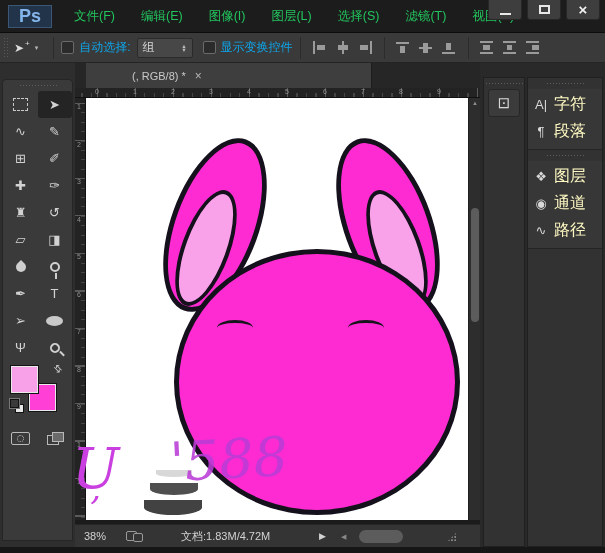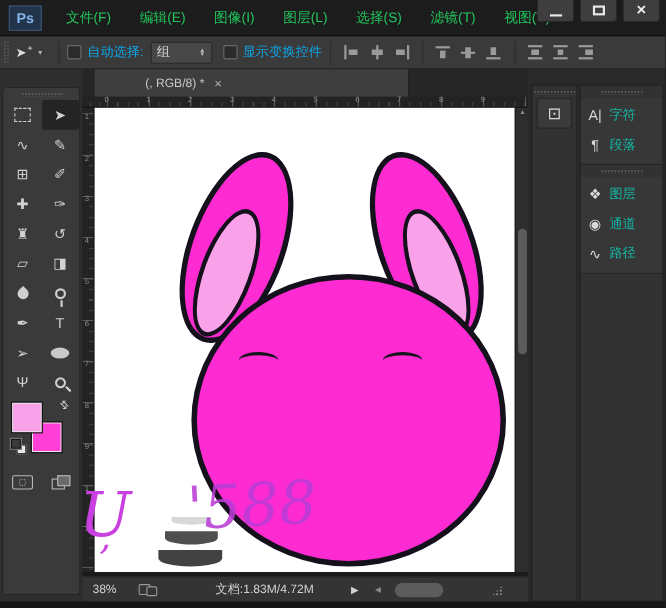--- a/index.html
+++ b/index.html
@@ -2,21 +2,21 @@
 <html><head>
 <meta charset="utf-8">
 <style>
   *{margin:0;padding:0;box-sizing:border-box}
   html,body{width:605px;height:553px}
   body{position:relative;background:#1d1d1d;font-family:"Liberation Sans","DejaVu Sans",sans-serif;color:#cfcfcf;overflow:hidden}
   .abs{position:absolute}
 
   
   .menubar{left:0;top:0;width:605px;height:33px;background:#1c1c1c;border-bottom:1px solid #0c0c0c;display:flex;align-items:center}
-  .pslogo{width:30px;height:23px;margin:0 9px 0 8px;background:#22344a;border:1px solid #3c5676;color:#84b6ec;font-weight:bold;font-size:13px;display:flex;align-items:center;justify-content:center}
+  .pslogo{width:44px;height:23px;margin:0 9px 0 8px;background:#22344a;border:1px solid #3c5676;color:#84b6ec;font-weight:bold;font-size:18px;display:flex;align-items:center;justify-content:center}
   .menu-item{font-size:12.5px;color:#22c55e;padding:0 13px;line-height:32px;white-space:nowrap}
   .winbtns{position:absolute;right:5px;top:0;display:flex;gap:5px}
   .winbtn{width:34px;height:20px;background:#3e3e3e;border:1px solid #272727;border-top:none;border-radius:0 0 3px 3px;display:flex;align-items:center;justify-content:center}
   .min-g{width:11px;height:2px;background:#e8e8e8;margin-top:9px}
   .max-g{width:11px;height:9px;border:2px solid #e8e8e8}
   .close-g{font-size:15px;color:#f0f0f0;font-weight:bold;line-height:18px}
 
   
   .optionsbar{left:0;top:33px;width:605px;height:30px;background:#3a3a3a;border-bottom:1px solid #242424;display:flex;align-items:center}
   .gripv{width:5px;height:22px;margin:0 6px 0 3px;background-image:radial-gradient(#585858 35%,transparent 40%);background-size:3px 3px}
@@ -111,21 +111,21 @@
   .grip{position:absolute;left:372px;top:7px;width:10px;height:10px;background-image:radial-gradient(#8f8f8f 35%,transparent 45%);background-size:3.3px 3.3px;clip-path:polygon(100% 0,100% 100%,0 100%)}
 
   
   .dockarea{left:480px;top:63px;width:125px;height:484px;background:#292929}
   .dock1{position:absolute;left:3px;top:14px;width:42px;height:470px;background:#323232;border:1px solid #202020}
   .dock2{position:absolute;left:47px;top:14px;width:76px;height:470px;background:#323232;border:1px solid #202020}
   .dockbtn{width:32px;height:28px;margin:3px auto;background:#3b3b3b;border:1px solid #262626;border-radius:3px;display:flex;align-items:center;justify-content:center;font-size:15px;color:#d8d8d8}
   .pgroup{background:#373737;border-bottom:1px solid #242424;padding:2px 0 4px}
   .pitem{display:flex;align-items:center;height:27px}
   .pitem .ic{width:26px;text-align:center;font-size:13px;color:#d8d8d8;flex:none}
-  .pitem .lb{font-size:12px;color:#14b8a6;white-space:nowrap}
+  .pitem .lb{font-size:16px;color:#fef9c3;white-space:nowrap}
   .bottomedge{left:0;top:547px;width:605px;height:6px;background:#161616}
 </style>
 </head>
 <body>
 
 <div class="abs menubar">
   <div class="pslogo">Ps</div>
   <div class="menu-item">文件(F)</div>
   <div class="menu-item">编辑(E)</div>
   <div class="menu-item">图像(I)</div>
@@ -353,21 +353,21 @@
   <div class="vthumb"></div>
 </div>
 
 <div class="abs undercanvas"></div>
 <div class="abs statusbar">
   <span style="left:9px">38%</span>
   <div class="scratch">
       <i class="a"></i>
       <i class="b"></i>
     </div>
-  <span style="left:121px">文档:1.83M/4.72M</span>
+  <span style="left:106px">文档:1.83M/4.72M</span>
   <span style="left:244px;font-size:9px">▶</span>
   <span style="left:266px;font-size:7px;color:#888">◀</span>
   <div class="hthumb"></div>
   <div class="grip"></div>
 </div>
 
 <div class="abs dockarea">
   <div class="dock1">
     <div class="griph"></div>
     <div class="dockbtn">

